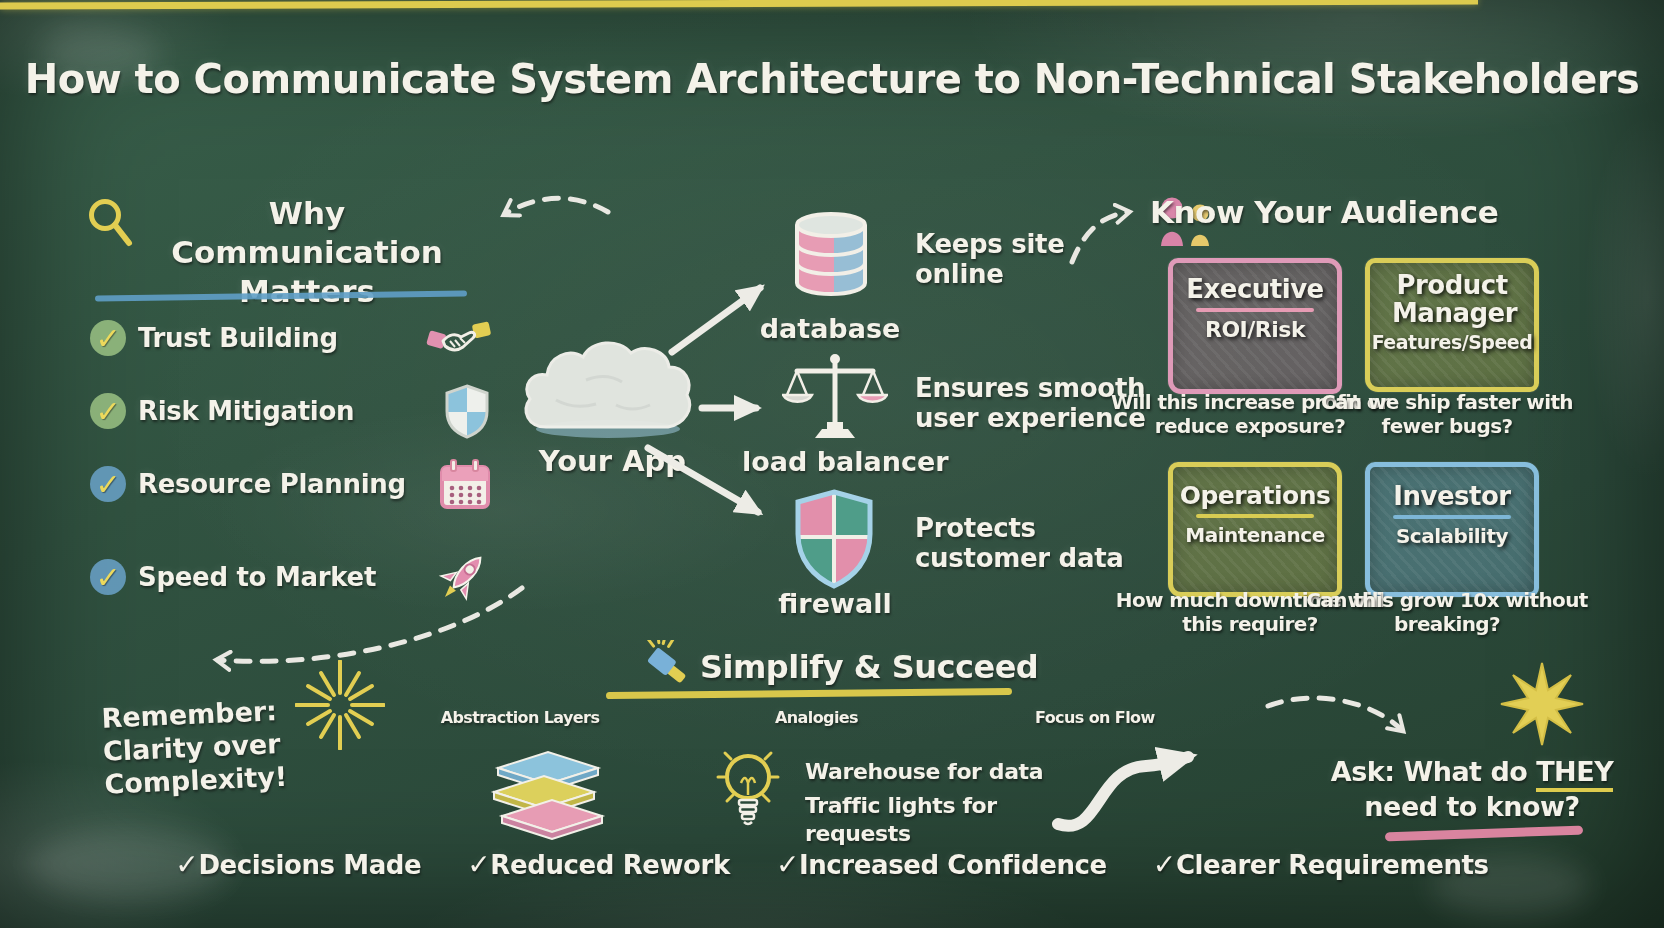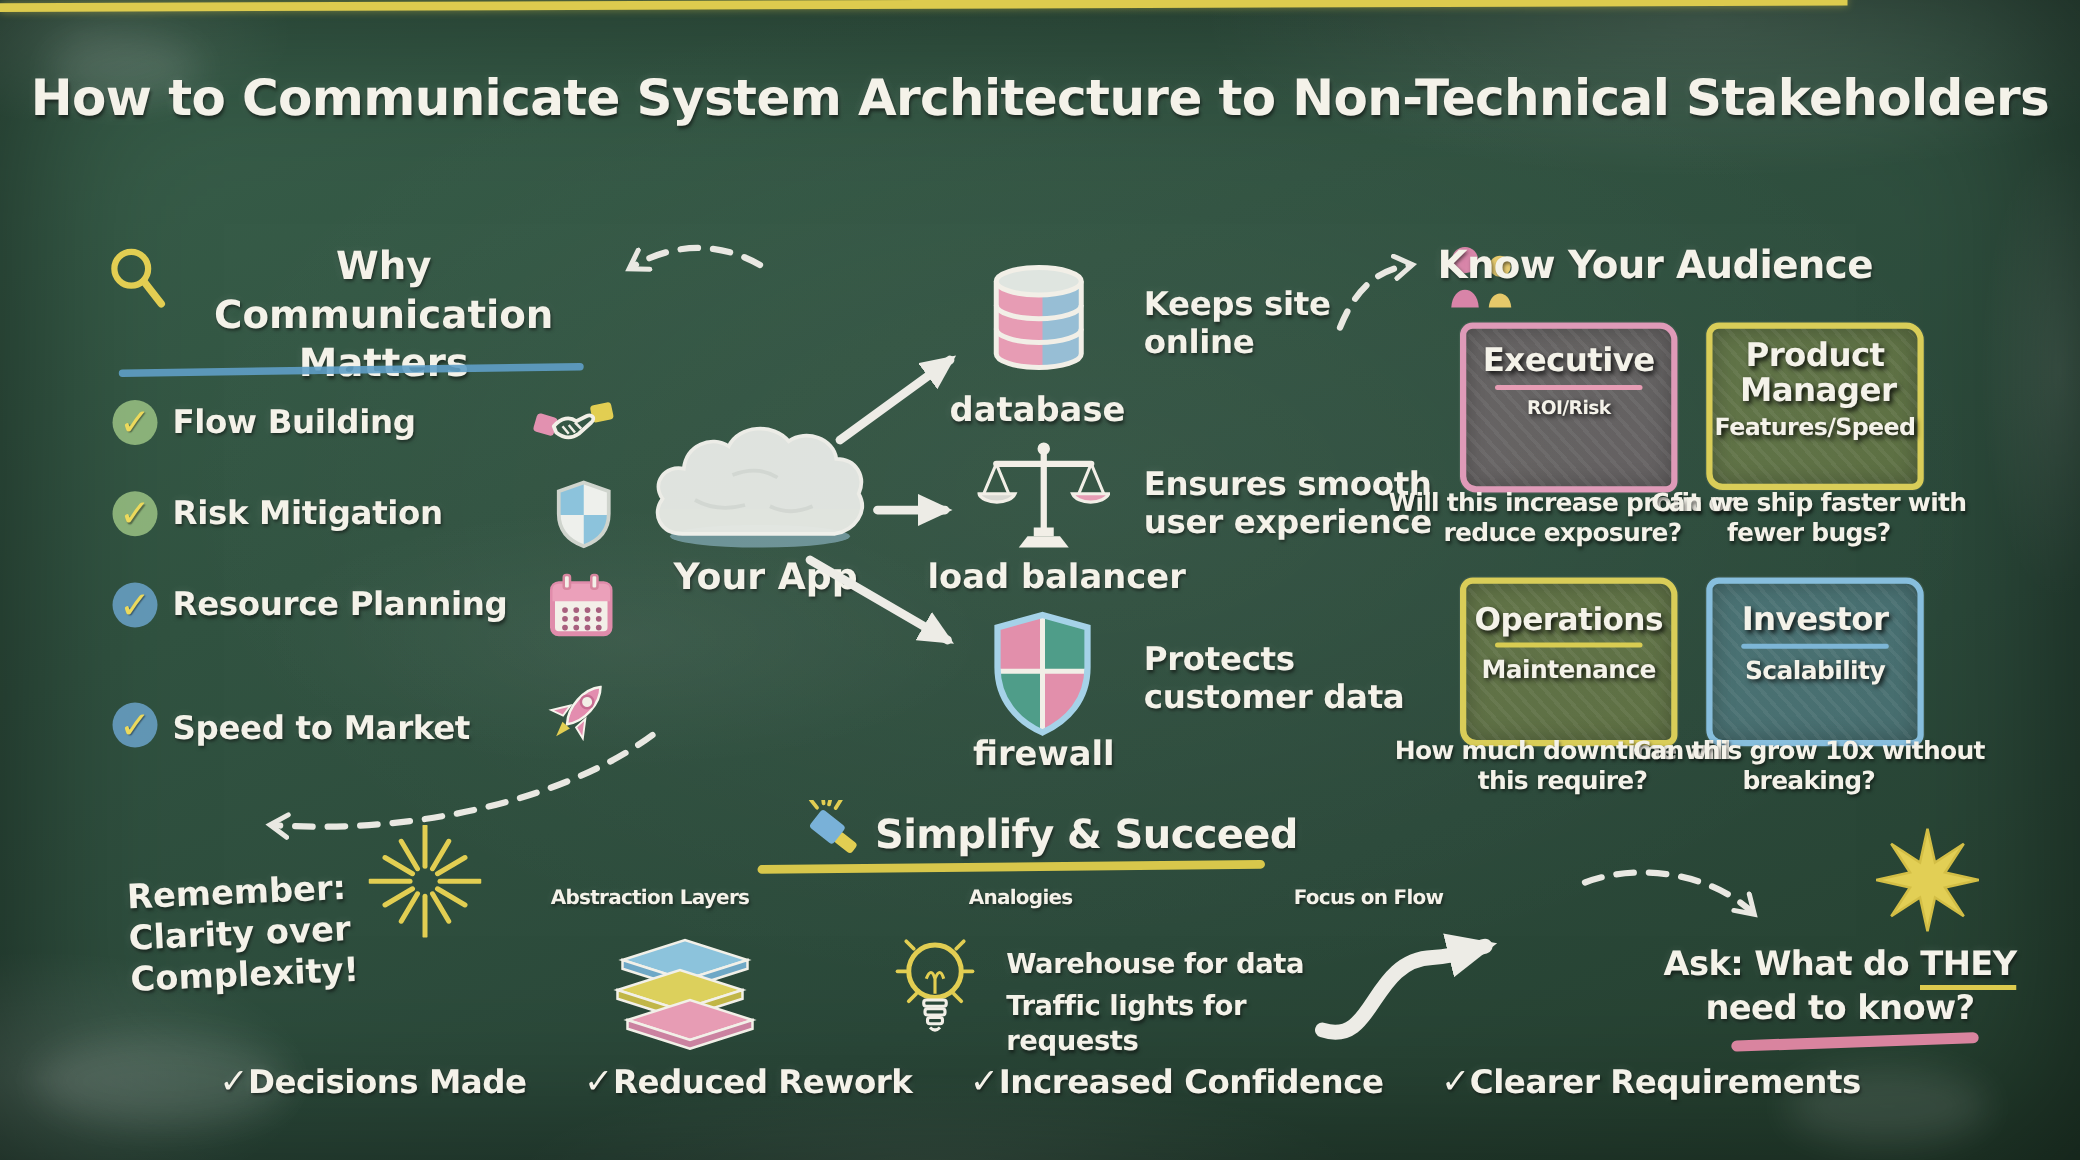--- a/index.html
+++ b/index.html
@@ -77,21 +77,21 @@
     <svg width="50" height="54" viewBox="0 0 50 54">
       <circle cx="19" cy="19" r="13.5" fill="none" stroke="#e2ce52" stroke-width="5"></circle>
       <line x1="29" y1="29" x2="43" y2="47" stroke="#e2ce52" stroke-width="6" stroke-linecap="round"></line>
     </svg>
   </div>
   <div class="abs chalk ctr why-head">Why Communication Matters</div>
   <div class="bar why-bar"></div>
 
   <div class="abs why-item" style="top:306px;">
     <span class="chk chk-green"></span>
-    <span class="lbl chalk">Flow Building</span>
+    <span class="lbl chalk">Trust Building</span>
     <span class="ic">
       <svg width="66" height="48" viewBox="0 0 66 48">
         <rect x="2" y="18" width="17" height="15" rx="3" fill="#e291b0" transform="rotate(16 10 25)"></rect>
         <rect x="47" y="9" width="17" height="14" rx="3" fill="#e2ce52" transform="rotate(-12 55 16)"></rect>
         <path d="M17,27 C23,20 30,19 35,23 L43,19 C47,17 51,20 47,24 L37,33 C30,38 24,36 19,32 Z" fill="none" stroke="#f2efe7" stroke-width="3" stroke-linejoin="round"></path>
         <path d="M34,24 l5,5 M29,26 l5,6 M24,27 l5,6" stroke="#f2efe7" stroke-width="2" fill="none"></path>
       </svg>
     </span>
   </div>
 
@@ -135,21 +135,21 @@
             <circle cx="41" cy="38" r="2.3"></circle>
           <circle cx="14" cy="45" r="2.3"></circle>
             <circle cx="23" cy="45" r="2.3"></circle>
             <circle cx="32" cy="45" r="2.3"></circle>
             <circle cx="41" cy="45" r="2.3"></circle>
         </g>
       </svg>
     </span>
   </div>
 
-  <div class="abs why-item" style="top:534px;align-items:flex-end;">
+  <div class="abs why-item" style="top:545px;">
     <span class="chk chk-blue"></span>
     <span class="lbl chalk">Speed to Market</span>
     <span class="ic">
       <svg width="58" height="58" viewBox="0 0 58 58">
         <g transform="rotate(42 29 29)">
           <path d="M29,3 C38,13 38,32 29,43 C20,32 20,13 29,3 Z" fill="#e38daf" stroke="#f6f4ec" stroke-width="2"></path>
           <circle cx="29" cy="19" r="5" fill="#f2efe7" stroke="#c76d92" stroke-width="2"></circle>
           <path d="M21,30 L12,43 L22,40 Z" fill="#e38daf" stroke="#f6f4ec" stroke-width="1.5"></path>
           <path d="M37,30 L46,43 L36,40 Z" fill="#e38daf" stroke="#f6f4ec" stroke-width="1.5"></path>
           <path d="M25,44 L29,56 L33,44 Z" fill="#e2ce52"></path>
@@ -230,21 +230,21 @@
       <circle cx="42" cy="17" r="8.5" fill="#e6c96a"></circle>
       <path d="M33,50 C34,35 50,35 51,50 Z" fill="#e6c96a"></path>
     </svg>
   </div>
   <div class="abs chalk aud-head">Know Your Audience</div>
 
   <div class="card card-pink" style="left:1168px;top:258px;height:114px;padding-top:12px;">
     <div class="hatch"></div>
     <div class="role chalk">Executive</div>
     <div class="rolebar" style="background:#e79cb4;"></div>
-    <div class="focus chalk" style="font-size:15px;">ROI/Risk</div>
+    <div class="focus chalk" style="font-size:22px;">ROI/Risk</div>
   </div>
   <div class="card card-yellow" style="left:1365px;top:258px;height:116px;padding-top:8px;">
     <div class="hatch"></div>
     <div class="role chalk" style="width:120px;margin:0 auto;">Product Manager</div>
     <div class="focus chalk" style="font-size:19px;margin-top:4px;">Features/Speed</div>
   </div>
   <div class="card card-yellow" style="left:1168px;top:462px;height:110px;padding-top:15px;">
     <div class="hatch"></div>
     <div class="role chalk" style="font-size:25px;">Operations</div>
     <div class="rolebar" style="background:#d8cc52;"></div>

